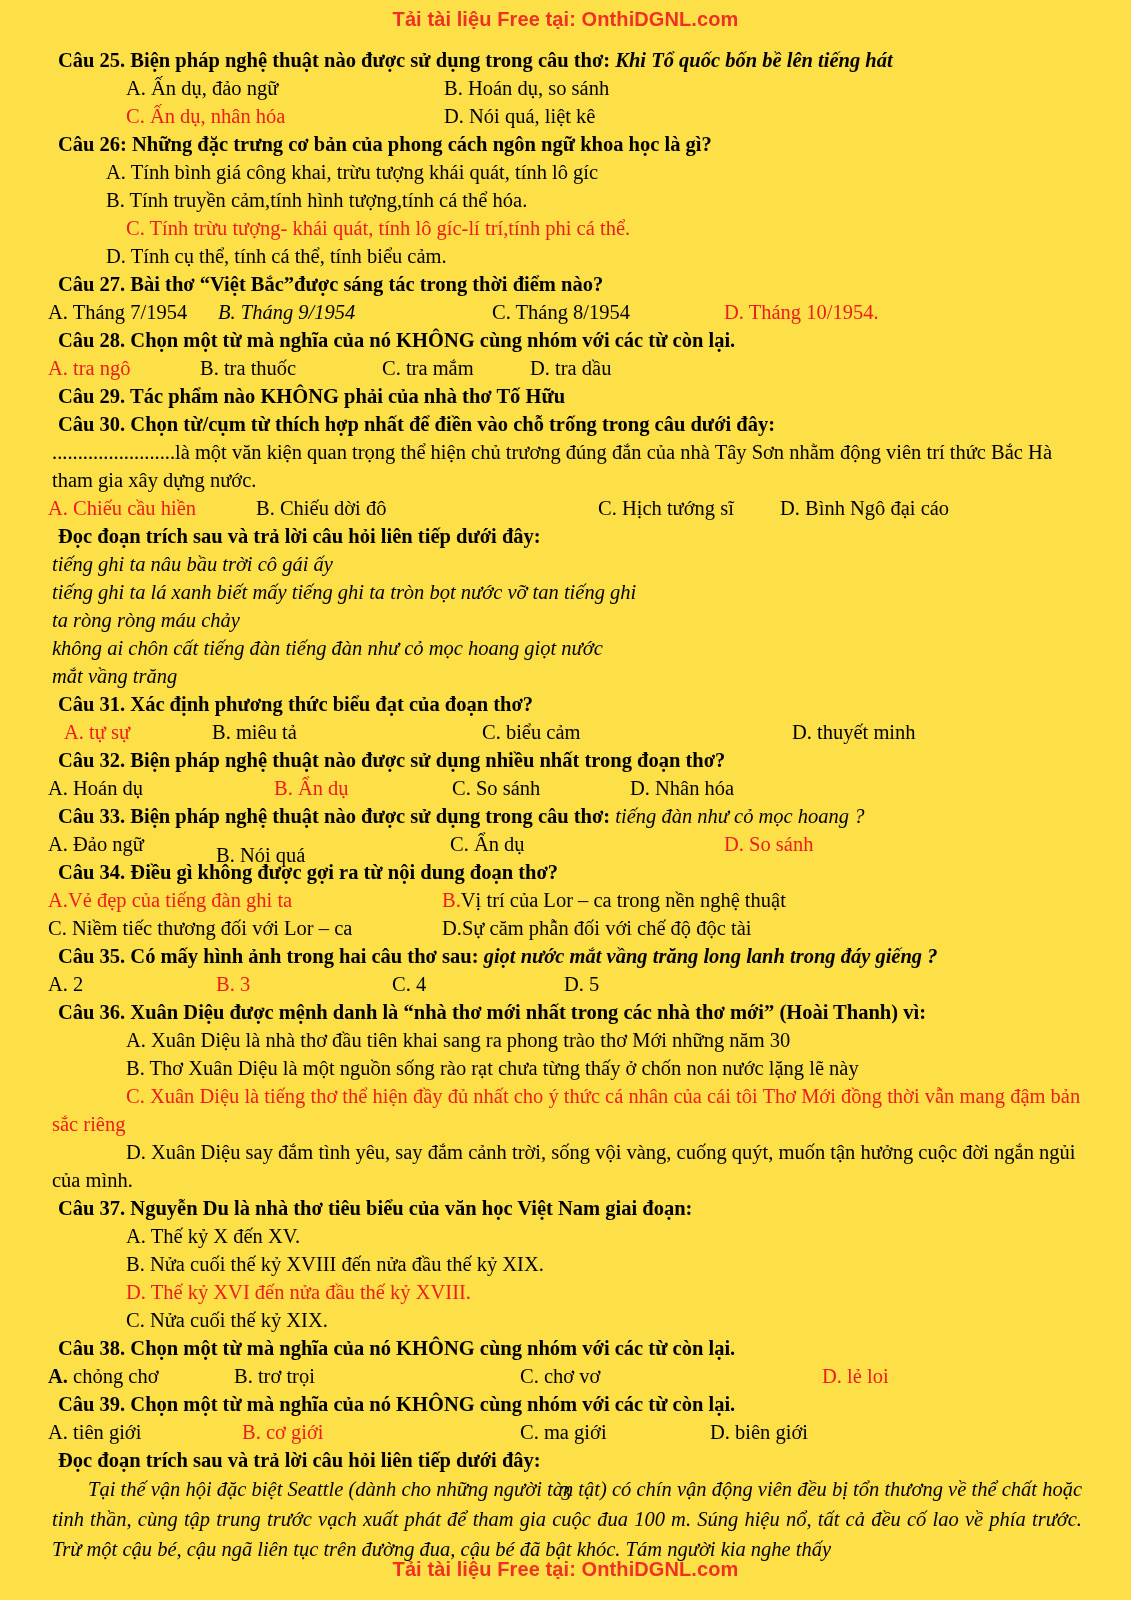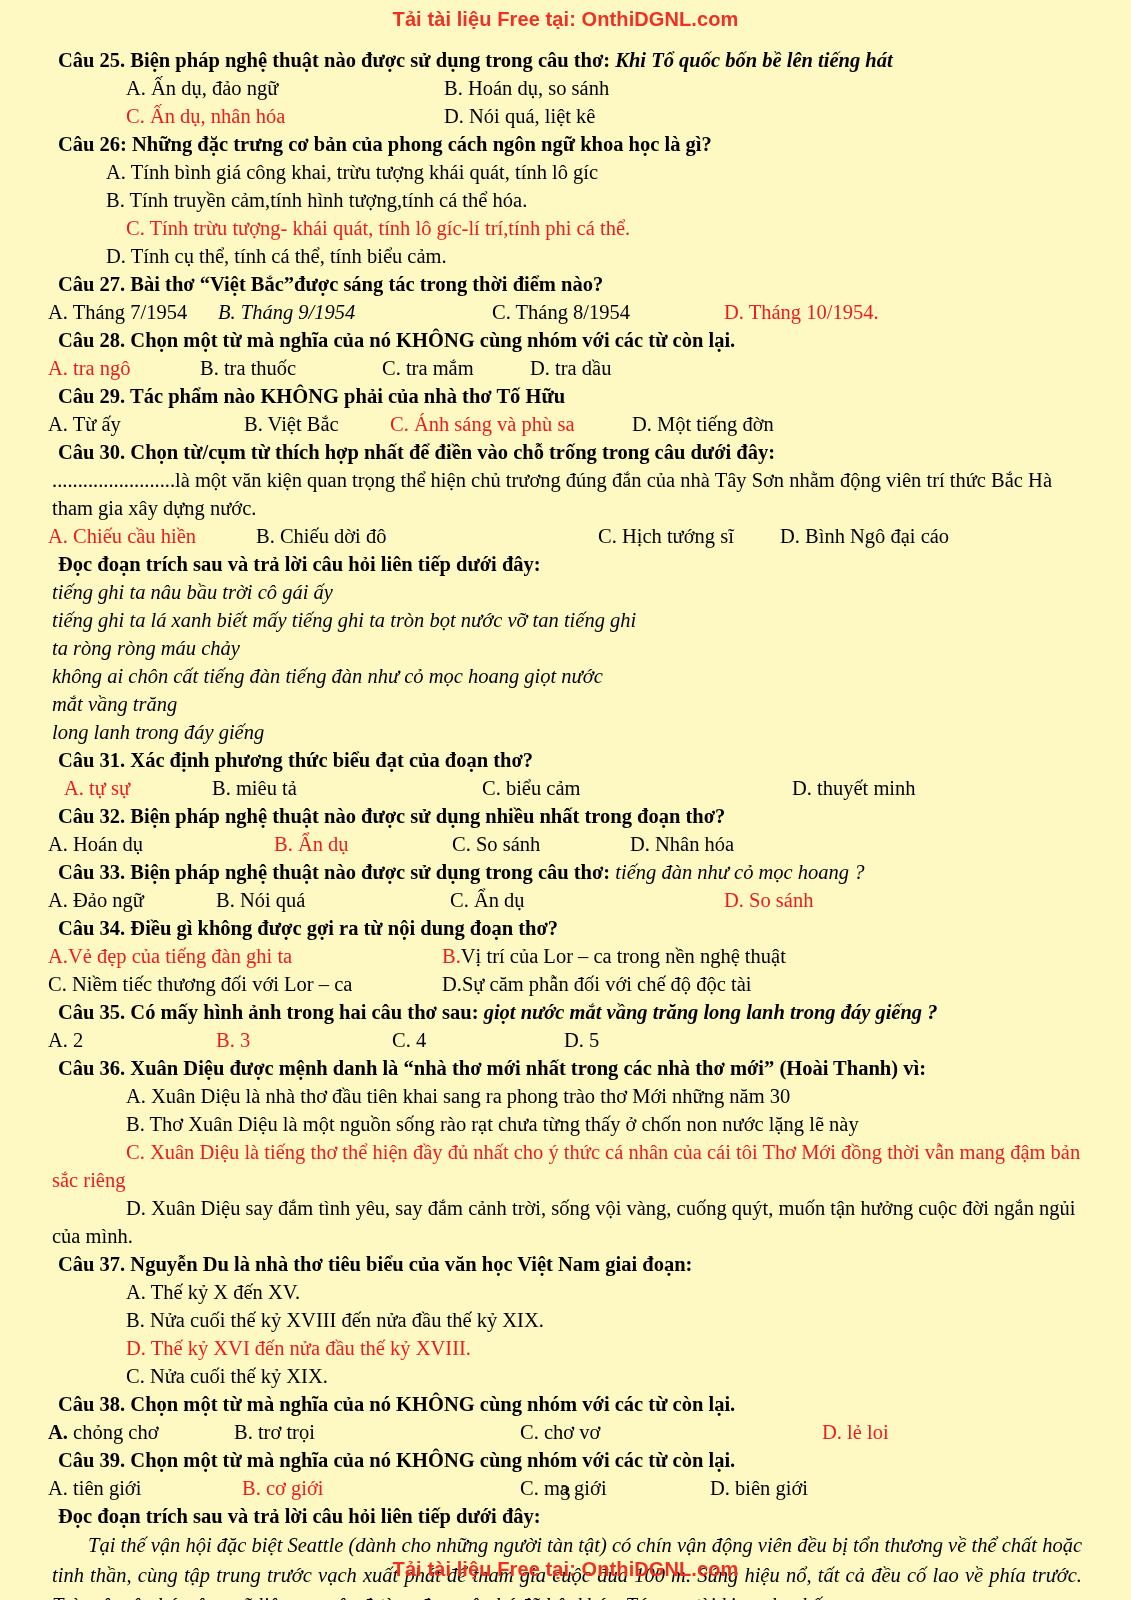--- a/index.html
+++ b/index.html
@@ -6,21 +6,21 @@
   html, body {
     margin: 0;
     padding: 0;
     background: #ffffff;
   }
   .page {
     position: relative;
     width: 1131px;
     height: 1600px;
     margin: 0 auto;
-    background: #fef9c3;
+    background: #fde047;
     font-family: "Liberation Serif", "DejaVu Serif", serif;
     color: #000000;
     overflow: hidden;
   }
 
   
   .watermark {
     position: absolute;
     left: 0;
     width: 100%;
@@ -165,47 +165,40 @@
       <span class="opt red" style="left:-4px;">A. tra ngô</span>
       <span class="opt black" style="left:148px;">B. tra thuốc</span>
       <span class="opt black" style="left:330px;">C. tra mắm</span>
       <span class="opt black" style="left:478px;">D. tra dầu</span>
     </div>
 
     <div class="line q-stem ind-1">
       <span>Câu 29.</span>
       <span>Tác phẩm nào KHÔNG phải của nhà thơ Tố Hữu</span>
     </div>
-    <div class="opt-row">
-      <span class="opt black" style="left:-4px;">A. Từ ấy</span>
-      <span class="opt black" style="left:192px;">B. Việt Bắc</span>
-      <span class="opt red" style="left:338px;">C. Ánh sáng và phù sa</span>
-      <span class="opt black" style="left:580px;">D. Một tiếng đờn</span>
-    </div>
 
     <div class="line q-stem ind-1">
       <span>Câu 30.</span>
       <span>Chọn từ/cụm từ thích hợp nhất để điền vào chỗ trống trong câu dưới đây:</span>
     </div>
     <div class="line wrap" style="padding-left:0px;">........................là một văn kiện quan trọng thể hiện chủ trương đúng đắn của nhà Tây Sơn nhằm động viên trí thức Bắc Hà tham gia xây dựng nước.</div>
     <div class="opt-row">
       <span class="opt red" style="left:-4px;">A. Chiếu cầu hiền</span>
       <span class="opt black" style="left:204px;">B. Chiếu dời đô</span>
       <span class="opt black" style="left:546px;">C. Hịch tướng sĩ</span>
       <span class="opt black" style="left:728px;">D. Bình Ngô đại cáo</span>
     </div>
 
     <div class="line directive ind-1">Đọc đoạn trích sau và trả lời câu hỏi liên tiếp dưới đây:</div>
 
     <div class="line poem">tiếng ghi ta nâu bầu trời cô gái ấy</div>
     <div class="line poem">tiếng ghi ta lá xanh biết mấy tiếng ghi ta tròn bọt nước vỡ tan tiếng ghi</div>
     <div class="line poem">ta ròng ròng máu chảy</div>
     <div class="line poem">không ai chôn cất tiếng đàn tiếng đàn như cỏ mọc hoang giọt nước</div>
     <div class="line poem">mắt vầng trăng</div>
-    <div class="line poem">long lanh trong đáy giếng</div>
 
     <div class="line q-stem ind-1">
       <span>Câu 31.</span>
       <span>Xác định phương thức biểu đạt của đoạn thơ?</span>
     </div>
     <div class="opt-row">
       <span class="opt red" style="left:12px;">A. tự sự</span>
       <span class="opt black" style="left:160px;">B. miêu tả</span>
       <span class="opt black" style="left:430px;">C. biểu cảm</span>
       <span class="opt black" style="left:740px;">D. thuyết minh</span>
@@ -222,21 +215,21 @@
       <span class="opt black" style="left:578px;">D. Nhân hóa</span>
     </div>
 
     <div class="line q-stem ind-1">
       <span>Câu 33.</span>
       <span>Biện pháp nghệ thuật nào được sử dụng trong câu thơ:</span>
       <span class="stem-plainitalic">tiếng đàn như cỏ mọc hoang ?</span>
     </div>
     <div class="opt-row">
       <span class="opt black" style="left:-4px;">A. Đảo ngữ</span>
-      <span class="opt black" style="left:164px;">B. Nói quá</span>
+      <span class="opt black" style="left:164px;margin-top:11px;">B. Nói quá</span>
       <span class="opt black" style="left:398px;">C. Ẩn dụ</span>
       <span class="opt red" style="left:672px;">D. So sánh</span>
     </div>
 
     <div class="line q-stem ind-1">
       <span>Câu 34.</span>
       <span>Điều gì không được gợi ra từ nội dung đoạn thơ?</span>
     </div>
     <div class="opt-row">
       <span class="opt red" style="left:-4px;">A.Vẻ đẹp của tiếng đàn ghi ta</span>

